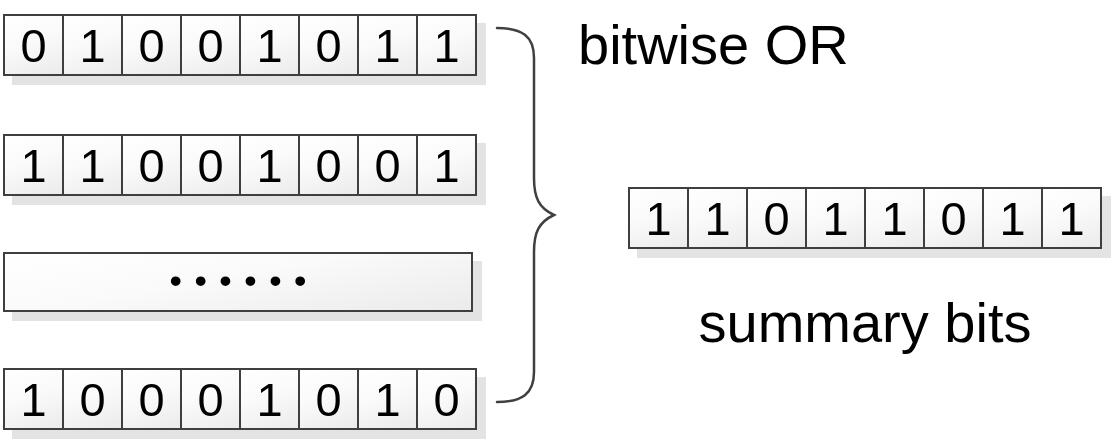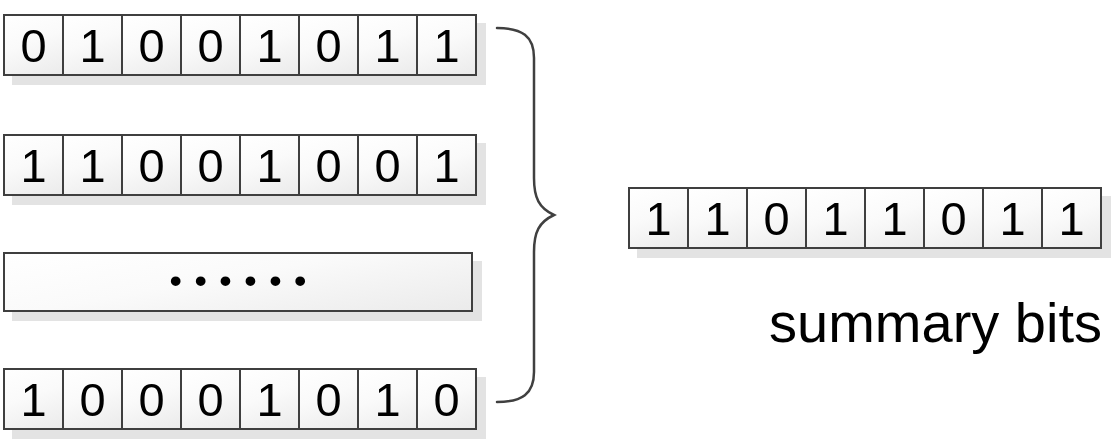--- a/index.html
+++ b/index.html
@@ -60,21 +60,21 @@
     top: 22px;
   }
   .label {
     position: absolute;
     font-size: 56px;
     line-height: 1.1;
     color: var(--text, #000000);
     white-space: nowrap;
   }
   .label-operation { left: 578px; top: 14px; }
-  .label-result    { left: 628px; top: 292px; width: 474px; text-align: right; }
+  .label-result    { left: 628px; top: 292px; width: 474px; text-align: center; }
   .row-1 { left: 3px; top: 14px; }
   .row-2 { left: 3px; top: 134px; }
   .row-ellipsis { left: 3px; top: 252px; }
   .row-4 { left: 3px; top: 368px; }
   .row-result { left: 628px; top: 187px; }
 </style>
 </head>
 <body>
 
 <div class="canvas">
@@ -119,20 +119,21 @@
   <svg class="brace-svg" width="70" height="388" viewBox="0 0 70 388">
     <path d="M 7 6
              C 32 6, 44 14, 44 36
              L 44 156
              C 44 176, 49 186, 64 193
              C 49 200, 44 210, 44 230
              L 44 350
              C 44 372, 32 380, 7 380" fill="none" stroke="#404040" stroke-width="2.5" stroke-linecap="round"></path>
   </svg>
 
+  <div class="label label-operation">bitwise OR</div>
 
   <div class="bitrow row-result">
       <div class="cell">1</div>
       <div class="cell">1</div>
       <div class="cell">0</div>
       <div class="cell">1</div>
       <div class="cell">1</div>
       <div class="cell">0</div>
       <div class="cell">1</div>
       <div class="cell">1</div>

